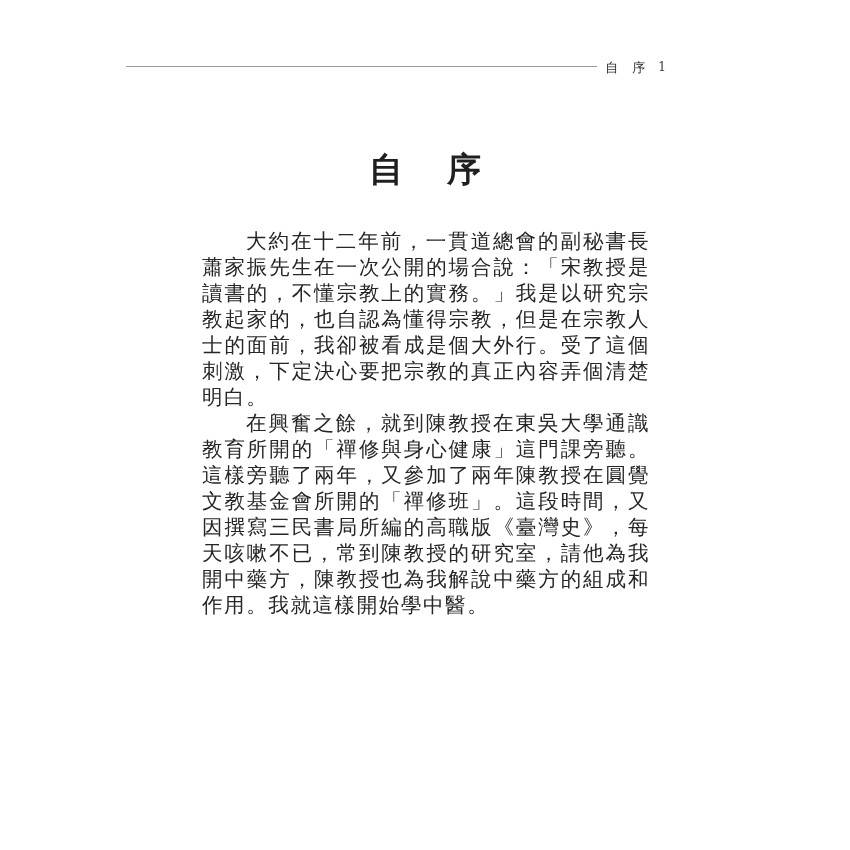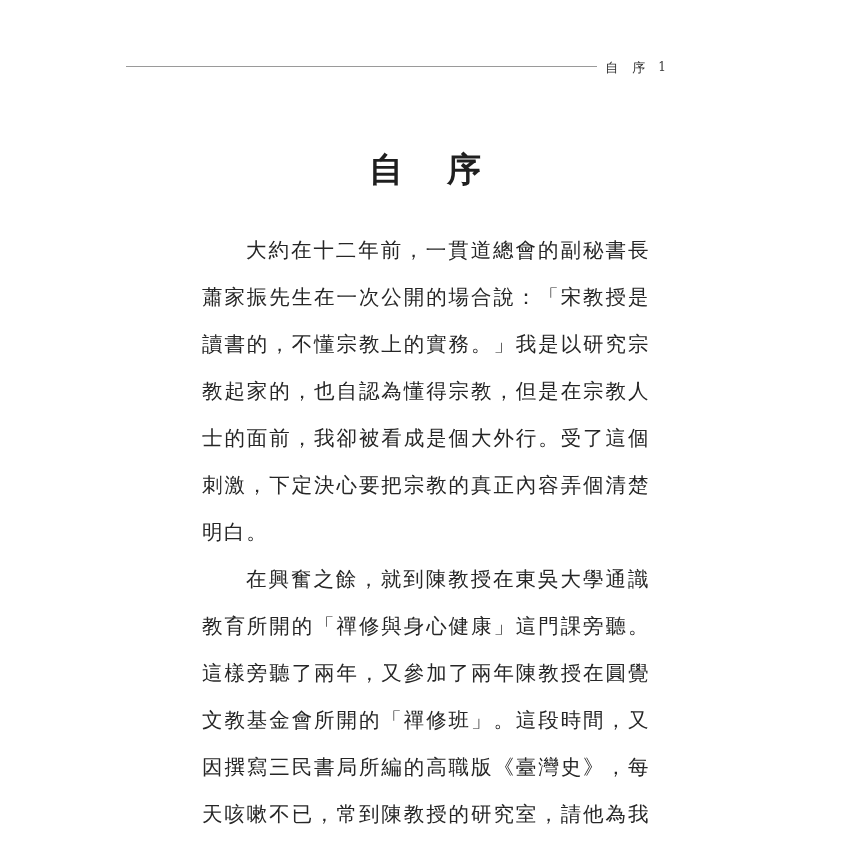--- a/index.html
+++ b/index.html
@@ -84,27 +84,27 @@
   .body-text {
     position: absolute;
     left: 202px;
     top: 228px;
     width: 448px;
   }
 
   .para {
     margin: 0;
     font-size: 20.5px;
-    line-height: 47px;
+    line-height: 26px;
     letter-spacing: 1.6px;
     text-align: justify;
     text-justify: inter-character;
     text-indent: 44px;
     color: #262626;
-    font-family: Liberation Mono, monospace;
+    font-family: Liberation Serif, serif;
   }
 </style>
 </head>
 <body>
 
 <div class="page">
 
   <div class="running-head">
     <span class="rule"></span>
     <span class="running-title">自 序</span>

